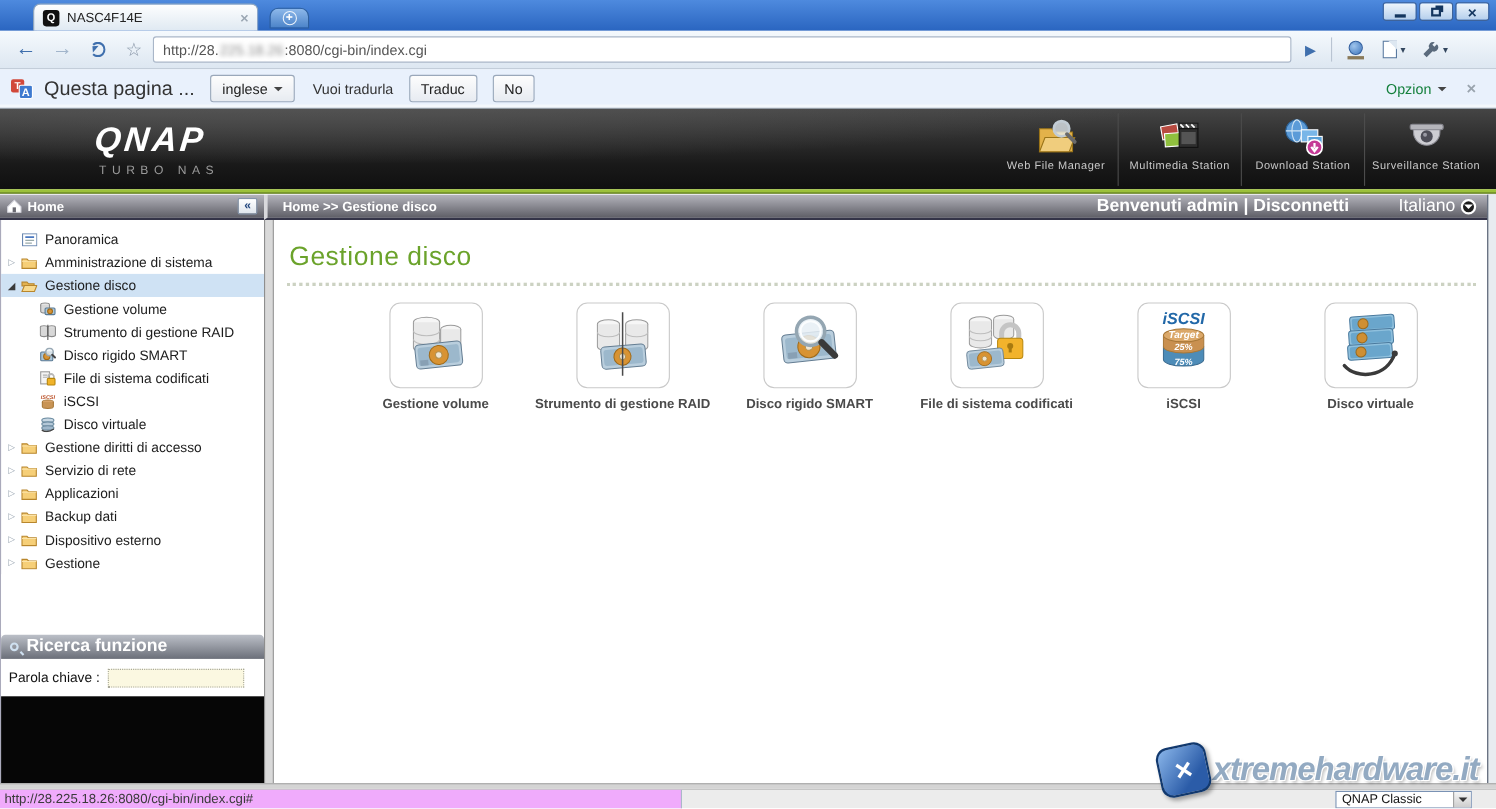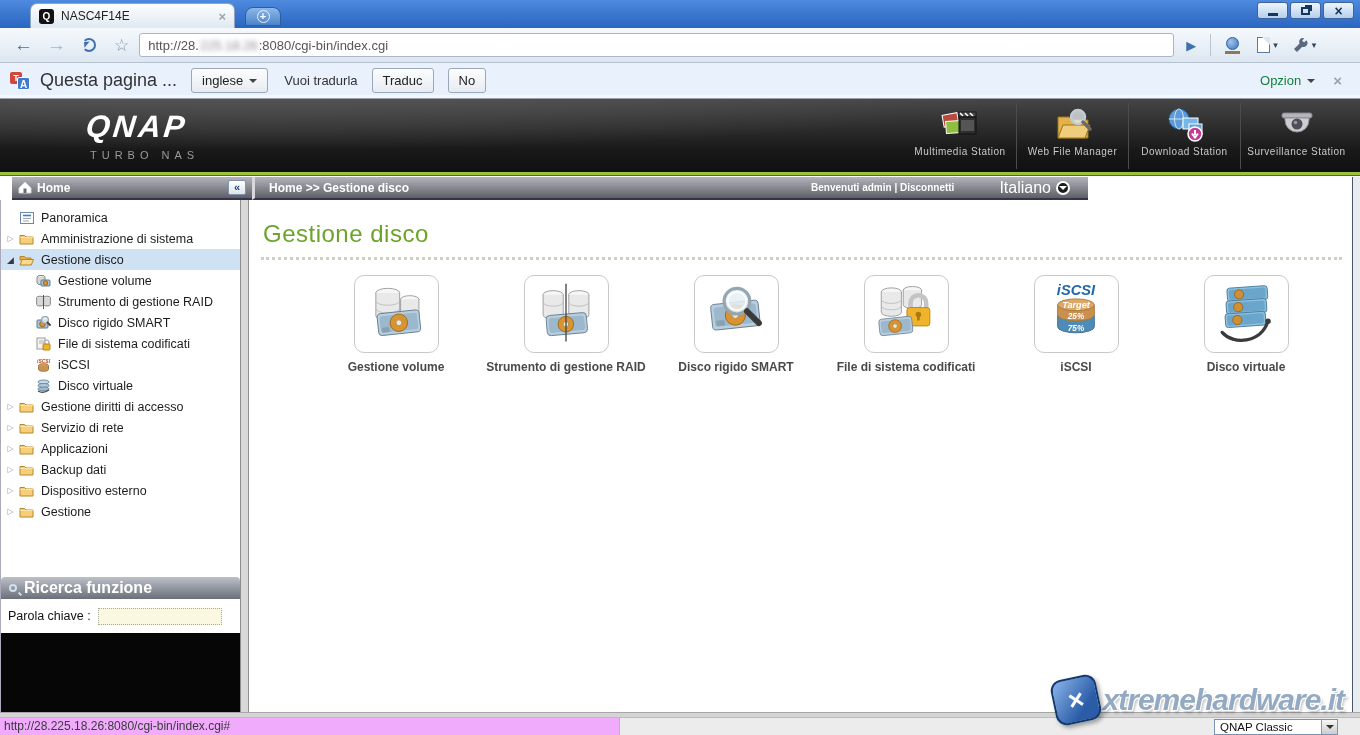--- a/index.html
+++ b/index.html
@@ -80,32 +80,32 @@
     font-style:italic; letter-spacing:3px; transform:skewX(-6deg); }
   .qnap-tag { position:absolute; left:90px; top:50px; color:#9a9a9a; font-size:11px; letter-spacing:5px; }
   .apps { position:absolute; right:8px; top:4px; display:flex; }
   .app { width:112px; height:66px; display:flex; flex-direction:column; align-items:center; padding-top:4px; }
   .app + .app { border-left:1px solid #4c4c4c; }
   .app-label { font-size:10px; color:#c9c9c9; margin-top:3px; letter-spacing:.5px; white-space:nowrap; }
   .greenline { position:absolute; left:0; top:172px; width:1360px; height:4px; background:#9cc13b;
     border-bottom:1px solid #55701c; }
 
   
-  .navrow { position:absolute; left:0; top:177px; width:1088px; height:23px; display:flex;padding-left:12px; }
+  .navrow { position:absolute; left:0; top:177px; width:1360px; height:23px; display:flex; }
   .home-bar { width:240px; background:linear-gradient(#b4b4bc,#5e5e66); border-bottom:2px solid #343448;
     display:flex; align-items:center; padding:0 6px; }
   .home-label { color:#fff; font-weight:bold; font-size:12px; margin-left:5px; }
   .collapse-btn { margin-left:auto; width:18px; height:15px; background:linear-gradient(#fff,#dfe5ec);
     border:1px solid #8494aa; border-radius:2px; color:#23477e; font-size:11px; line-height:13px;
     text-align:center; font-weight:bold; }
   .crumb-bar { flex:1; background:linear-gradient(#b4b4bc,#5e5e66); border-bottom:2px solid #343448;
     border-left:3px solid #d8d8dc; display:flex; align-items:center; padding:0 14px; }
   .crumb { color:#fff; font-weight:bold; font-size:12px; }
   .crumb-right { margin-left:auto; display:flex; align-items:center; gap:45px; }
-  .welcome { color:#fff; font-weight:bold; font-size:10px; }
+  .welcome { color:#fff; font-weight:bold; font-size:16px; }
   .lang { color:#fff; font-size:16px; display:flex; align-items:center; gap:5px; margin-right:4px; }
   .lang-circle { width:14px; height:14px; border-radius:50%; background:#1c1c1c; border:2px solid #fff;
     display:flex; align-items:center; justify-content:center; }
   .lang-circle i { width:0; height:0; border:4px solid transparent; border-top-color:#fff; margin-top:4px; }
 
   
   .sidebar { position:absolute; left:0; top:200px; width:240px; height:512px; background:#fff;
     display:flex; flex-direction:column; border-left:1px solid #aab; }
   .tree { padding-top:7px; }
   .trow { height:21px; display:flex; align-items:center; font-size:12.5px; color:#1c1c1c; }
@@ -241,37 +241,37 @@
       <span class="tr-close">×</span>
     </span>
   </div>
 
   <div class="qnap-header">
     <div class="qnap-logo">QNAP</div>
     <div class="qnap-tag">TURBO NAS</div>
     <div class="apps">
       <div class="app">
         <svg width="40" height="36" viewBox="0 0 40 36">
+          <path d="M5 10 h11 l3 3 h16 v18 H5 z" fill="#e3b24a" stroke="#9a7418"></path>
+          <path d="M5 31 l5 -13 h27 l-5 13 z" fill="#f0cd7d" stroke="#9a7418"></path>
+          <circle cx="25" cy="10" r="7" fill="#e8f0f6" fill-opacity="0.75" stroke="#c2ccd4" stroke-width="2.5"></circle>
+          <line x1="30" y1="15" x2="37" y2="22" stroke="#6a6a6a" stroke-width="3.5" stroke-linecap="round"></line>
+        </svg>
+        <span class="app-label">Web File Manager</span>
+      </div>
+      <div class="app">
+        <svg width="40" height="36" viewBox="0 0 40 36">
           <rect x="3" y="7" width="15" height="12" fill="#b84a40" stroke="#fff" transform="rotate(-10 10 13)"></rect>
           <rect x="6" y="14" width="15" height="12" fill="#8fbf3e" stroke="#fff" transform="rotate(-4 13 20)"></rect>
           <rect x="19" y="5" width="17" height="5" fill="#4a4a4a" stroke="#1a1a1a"></rect>
           <path d="M20 6 l3 3 M25 6 l3 3 M30 6 l3 3" stroke="#fff" stroke-width="1.5"></path>
           <rect x="19" y="10" width="17" height="17" fill="#2e2e2e" stroke="#111"></rect>
           <rect x="21" y="13" width="13" height="11" fill="#555"></rect>
         </svg>
         <span class="app-label">Multimedia Station</span>
-      </div>
-      <div class="app">
-        <svg width="40" height="36" viewBox="0 0 40 36">
-          <path d="M5 10 h11 l3 3 h16 v18 H5 z" fill="#e3b24a" stroke="#9a7418"></path>
-          <path d="M5 31 l5 -13 h27 l-5 13 z" fill="#f0cd7d" stroke="#9a7418"></path>
-          <circle cx="25" cy="10" r="7" fill="#e8f0f6" fill-opacity="0.75" stroke="#c2ccd4" stroke-width="2.5"></circle>
-          <line x1="30" y1="15" x2="37" y2="22" stroke="#6a6a6a" stroke-width="3.5" stroke-linecap="round"></line>
-        </svg>
-        <span class="app-label">Web File Manager</span>
       </div>
       <div class="app">
         <svg width="40" height="36" viewBox="0 0 40 36">
           <circle cx="14" cy="12" r="10" fill="#5b9bd8" stroke="#2e6498"></circle>
           <ellipse cx="14" cy="12" rx="4.5" ry="10" fill="none" stroke="#cfe4f4"></ellipse>
           <line x1="4" y1="12" x2="24" y2="12" stroke="#cfe4f4"></line>
           <rect x="18" y="11" width="15" height="11" fill="#79b6e8" stroke="#fff"></rect>
           <rect x="24" y="17" width="13" height="10" fill="#5aa0d8" stroke="#fff"></rect>
           <circle cx="30" cy="27" r="7" fill="#c43a96" stroke="#fff" stroke-width="1.5"></circle>
           <path d="M30 23 v5 M27 26.5 l3 4 3 -4" stroke="#fff" stroke-width="2" fill="none"></path>

